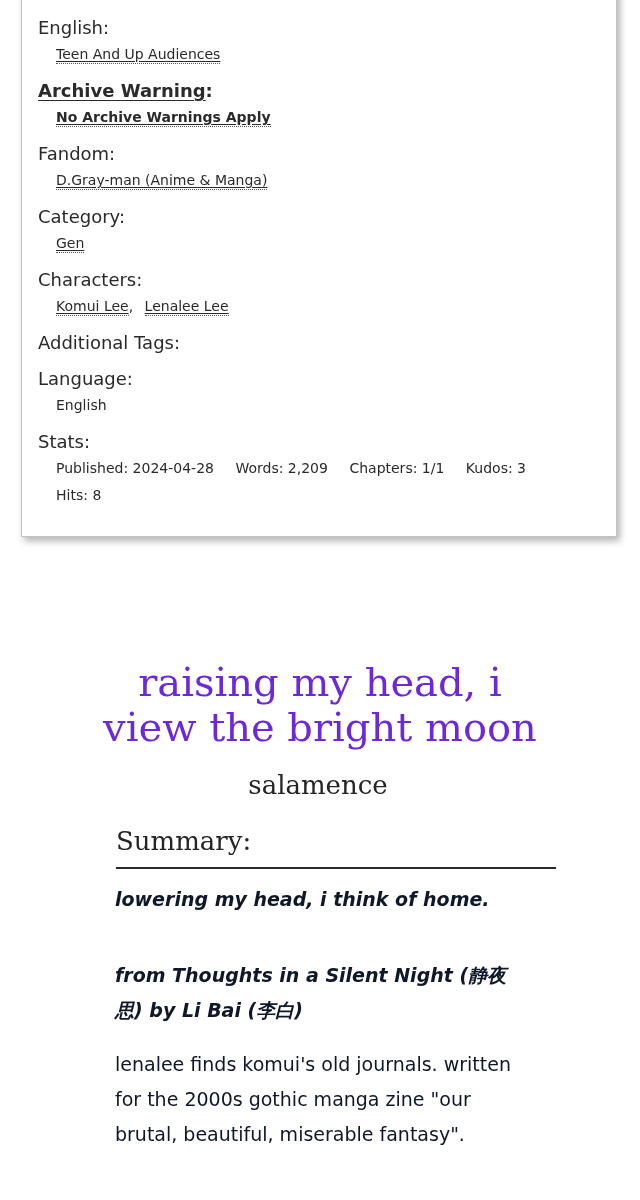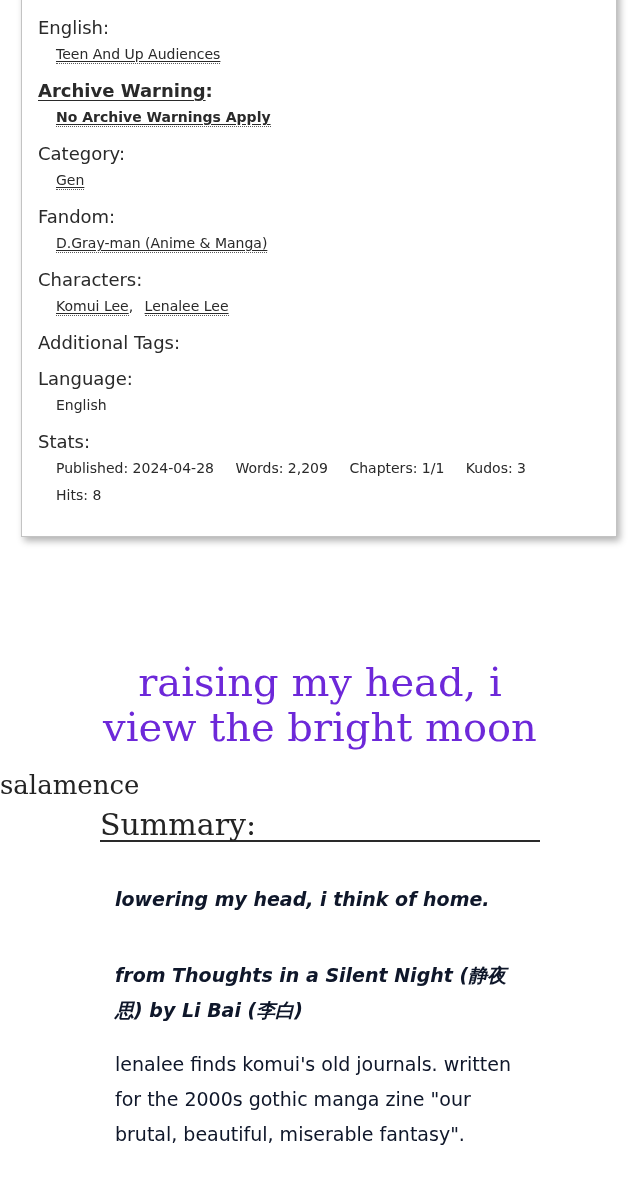--- a/index.html
+++ b/index.html
@@ -49,35 +49,36 @@
     margin:0;
     font-family:"DejaVu Serif", serif;
     font-weight:normal;
     font-size:40px; line-height:45px;
     text-align:center;
     color:#6d28d9;
   }
   .byline {
     position:absolute;
     top:770px; left:0; width:636px;
+    text-align:center;
     font-family:"DejaVu Serif", serif;
     font-size:26px; line-height:30px;
     color:#242424;
   }
   .summary-heading {
     position:absolute;
     top:810px; left:100px; width:440px;
     box-sizing:border-box;
-    margin:0;
+    margin:16px;
     font-family:"DejaVu Serif", serif;
     font-weight:normal;
-    font-size:30px; line-height:30px;
+    font-size:26px; line-height:30px;
     color:#242424;
     border-bottom:2px solid #2a2a2a;
-    padding-bottom:0;
+    padding-bottom:11px;
   }
   .summary-blockquote {
     position:absolute;
     top:882px; left:115px; width:412px;
     margin:0;
   }
   .summary-blockquote p {
     margin:0 0 19px 0;
     font-size:19px;
     line-height:35px;
@@ -93,26 +94,26 @@
   <div>
       <div class="meta-group">
         <div class="meta-label">English:</div>
         <div class="meta-value"><a class="tag">Teen And Up Audiences</a></div>
       </div>
       <div class="meta-group bold">
         <div class="meta-label"><span class="label-underline">Archive Warning</span>:</div>
         <div class="meta-value"><a class="tag">No Archive Warnings Apply</a></div>
       </div>
       <div class="meta-group">
+        <div class="meta-label">Fandom:</div>
+        <div class="meta-value"><a class="tag">D.Gray-man (Anime &amp; Manga)</a></div>
+      </div>
+      <div class="meta-group">
         <div class="meta-label">Category:</div>
         <div class="meta-value"><a class="tag">Gen</a></div>
-      </div>
-      <div class="meta-group">
-        <div class="meta-label">Fandom:</div>
-        <div class="meta-value"><a class="tag">D.Gray-man (Anime &amp; Manga)</a></div>
       </div>
       <div class="meta-group">
         <div class="meta-label">Characters:</div>
         <div class="meta-value"><a class="tag">Komui Lee</a><span class="sep">, </span><a class="tag">Lenalee Lee</a></div>
       </div>
       <div class="meta-group">
         <div class="meta-label">Additional Tags:</div>
       </div>
       <div class="meta-group">
         <div class="meta-label">Language:</div>

